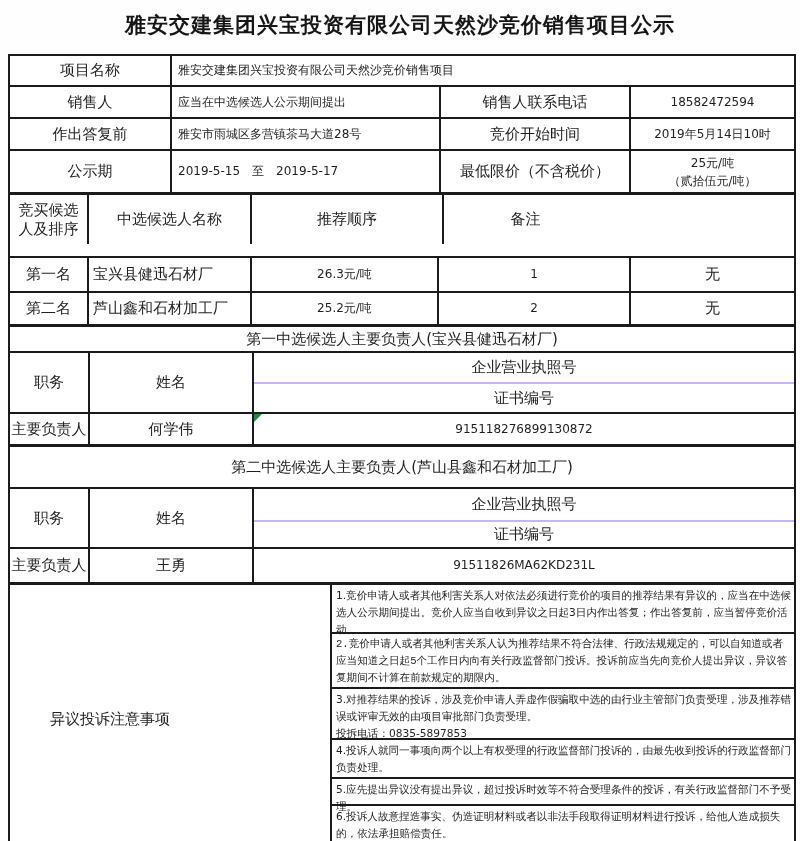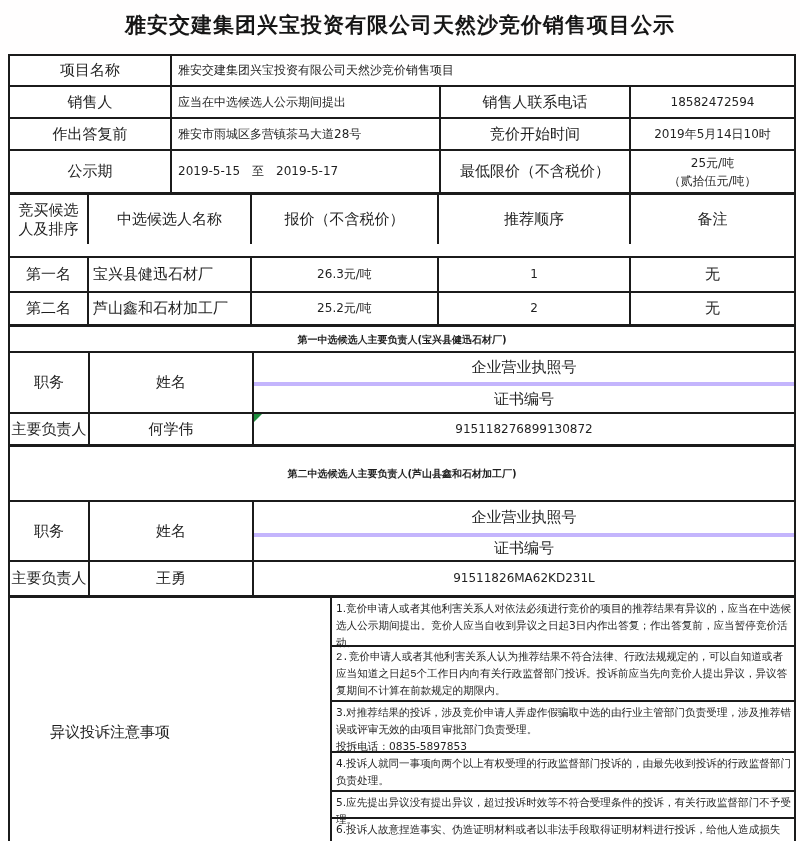--- a/index.html
+++ b/index.html
@@ -20,26 +20,26 @@
   .row.first{border-top:none;}
   .row.thick{border-top-width:3px;}
   .cell{
     display:flex;align-items:center;justify-content:center;text-align:center;
     border-left:2px solid #1b1b1b;box-sizing:border-box;overflow:hidden;
     line-height:19px;
   }
   .cell.c0{border-left:none;}
   .cell.left{justify-content:flex-start;text-align:left;padding-left:6px;}
   .cell.val{font-size:12px;}
-  .banner{justify-content:center;font-size:10px;font-weight:bold;}
+  .banner{justify-content:center;font-size:15px;}
   .pre{white-space:pre-line;}
   
   .vsplit{flex-direction:column;padding:0;align-items:stretch;}
   .sub{display:flex;align-items:center;justify-content:center;box-sizing:border-box;}
-  .sub.s2{border-top:4px solid #c4b5fd;}
+  .sub.s2{border-top:2px solid #c4b5fd;}
   .numcell{position:relative;}
   .corner{
     position:absolute;top:0;left:0;width:0;height:0;
     border-top:8px solid #1e8e3e;border-right:8px solid transparent;
   }
   
   .notes-label{font-size:15px;padding-right:120px;}
   .notes-col{flex-direction:column;padding:0;align-items:stretch;}
   .note-item{
     display:flex;align-items:flex-start;box-sizing:border-box;
@@ -80,21 +80,20 @@
       <div class="cell c0" style="width:160px;">公示期</div>
       <div class="cell left val" style="width:269px;">2019-5-15　至　2019-5-17</div>
       <div class="cell" style="width:190px;">最低限价（不含税价）</div>
       <div class="cell val pre" style="width:165px;line-height:18px;">25元/吨
 （贰拾伍元/吨）</div>
     </div>
 
     <div class="row thick" style="height:52px;">
       <div class="cell c0" style="width:77px;padding:0 3px;">竞买候选人及排序</div>
       <div class="cell" style="width:163px;">中选候选人名称</div>
-      <div class="cell" style="width:187px;">报价（不含税价）</div>
       <div class="cell" style="width:192px;">推荐顺序</div>
       <div class="cell" style="width:165px;">备注</div>
     </div>
 
     <div class="row" style="height:35px;margin-top:12px;">
       <div class="cell c0" style="width:77px;">第一名</div>
       <div class="cell left" style="width:163px;padding-left:4px;">宝兴县健迅石材厂</div>
       <div class="cell val" style="width:187px;">26.3元/吨</div>
       <div class="cell val" style="width:192px;">1</div>
       <div class="cell" style="width:165px;">无</div>
@@ -123,21 +122,21 @@
 
     <div class="row" style="height:32px;">
       <div class="cell c0" style="width:78px;">主要负责人</div>
       <div class="cell" style="width:164px;">何学伟</div>
       <div class="cell val numcell" style="width:542px;">
         <span class="corner"></span>
         <span>915118276899130872</span>
       </div>
     </div>
 
-    <div class="row thick" style="height:56px;">
+    <div class="row thick" style="height:43px;">
       <div class="cell c0 banner" style="width:784px;">第二中选候选人主要负责人(芦山县鑫和石材加工厂)</div>
     </div>
 
     <div class="row" style="height:60px;">
       <div class="cell c0" style="width:78px;">职务</div>
       <div class="cell" style="width:164px;">姓名</div>
       <div class="cell vsplit" style="width:542px;">
         <div class="sub" style="height:31px;">企业营业执照号</div>
         <div class="sub s2" style="height:27px;">证书编号</div>
       </div>

